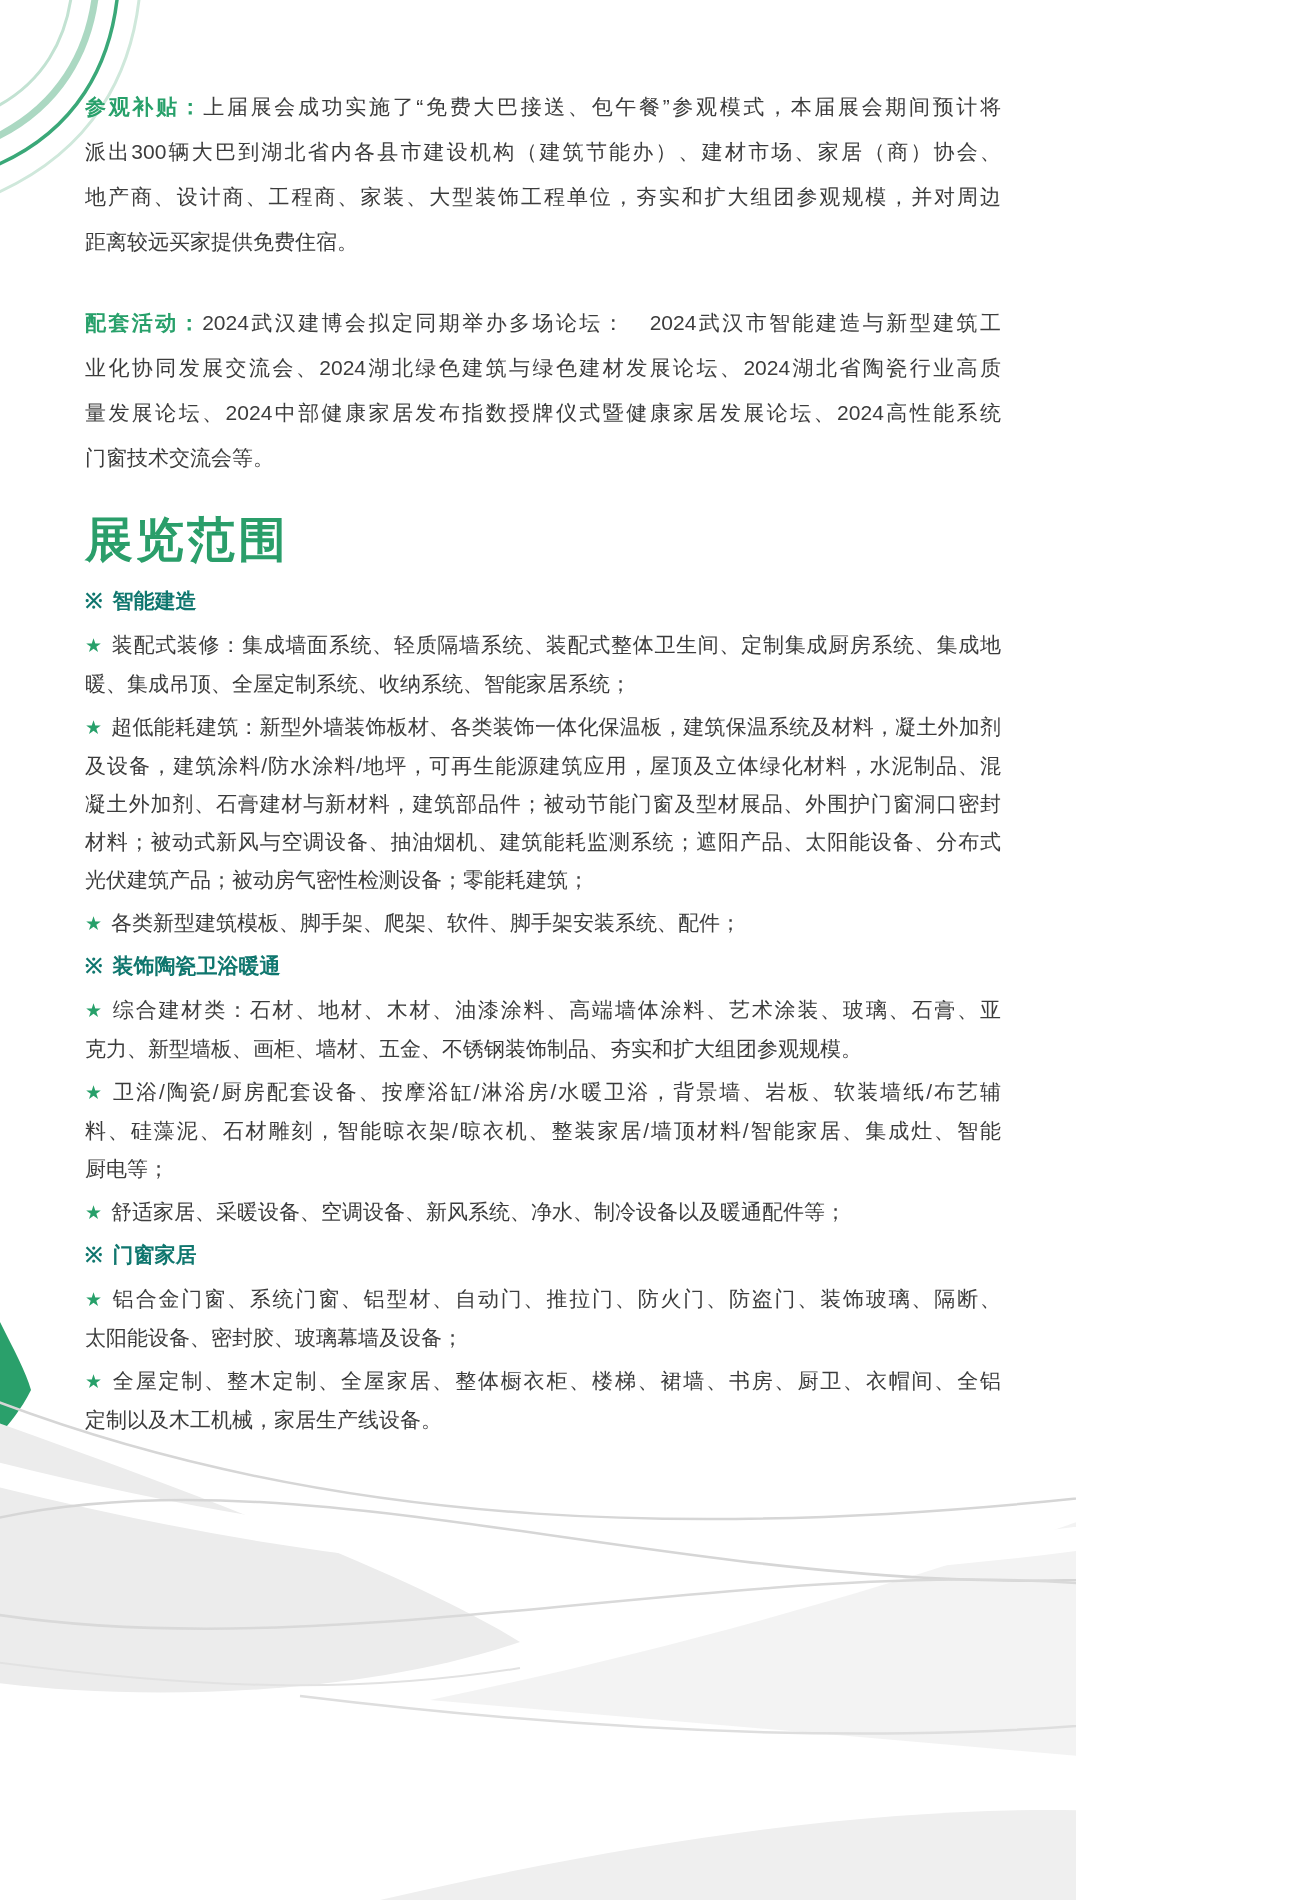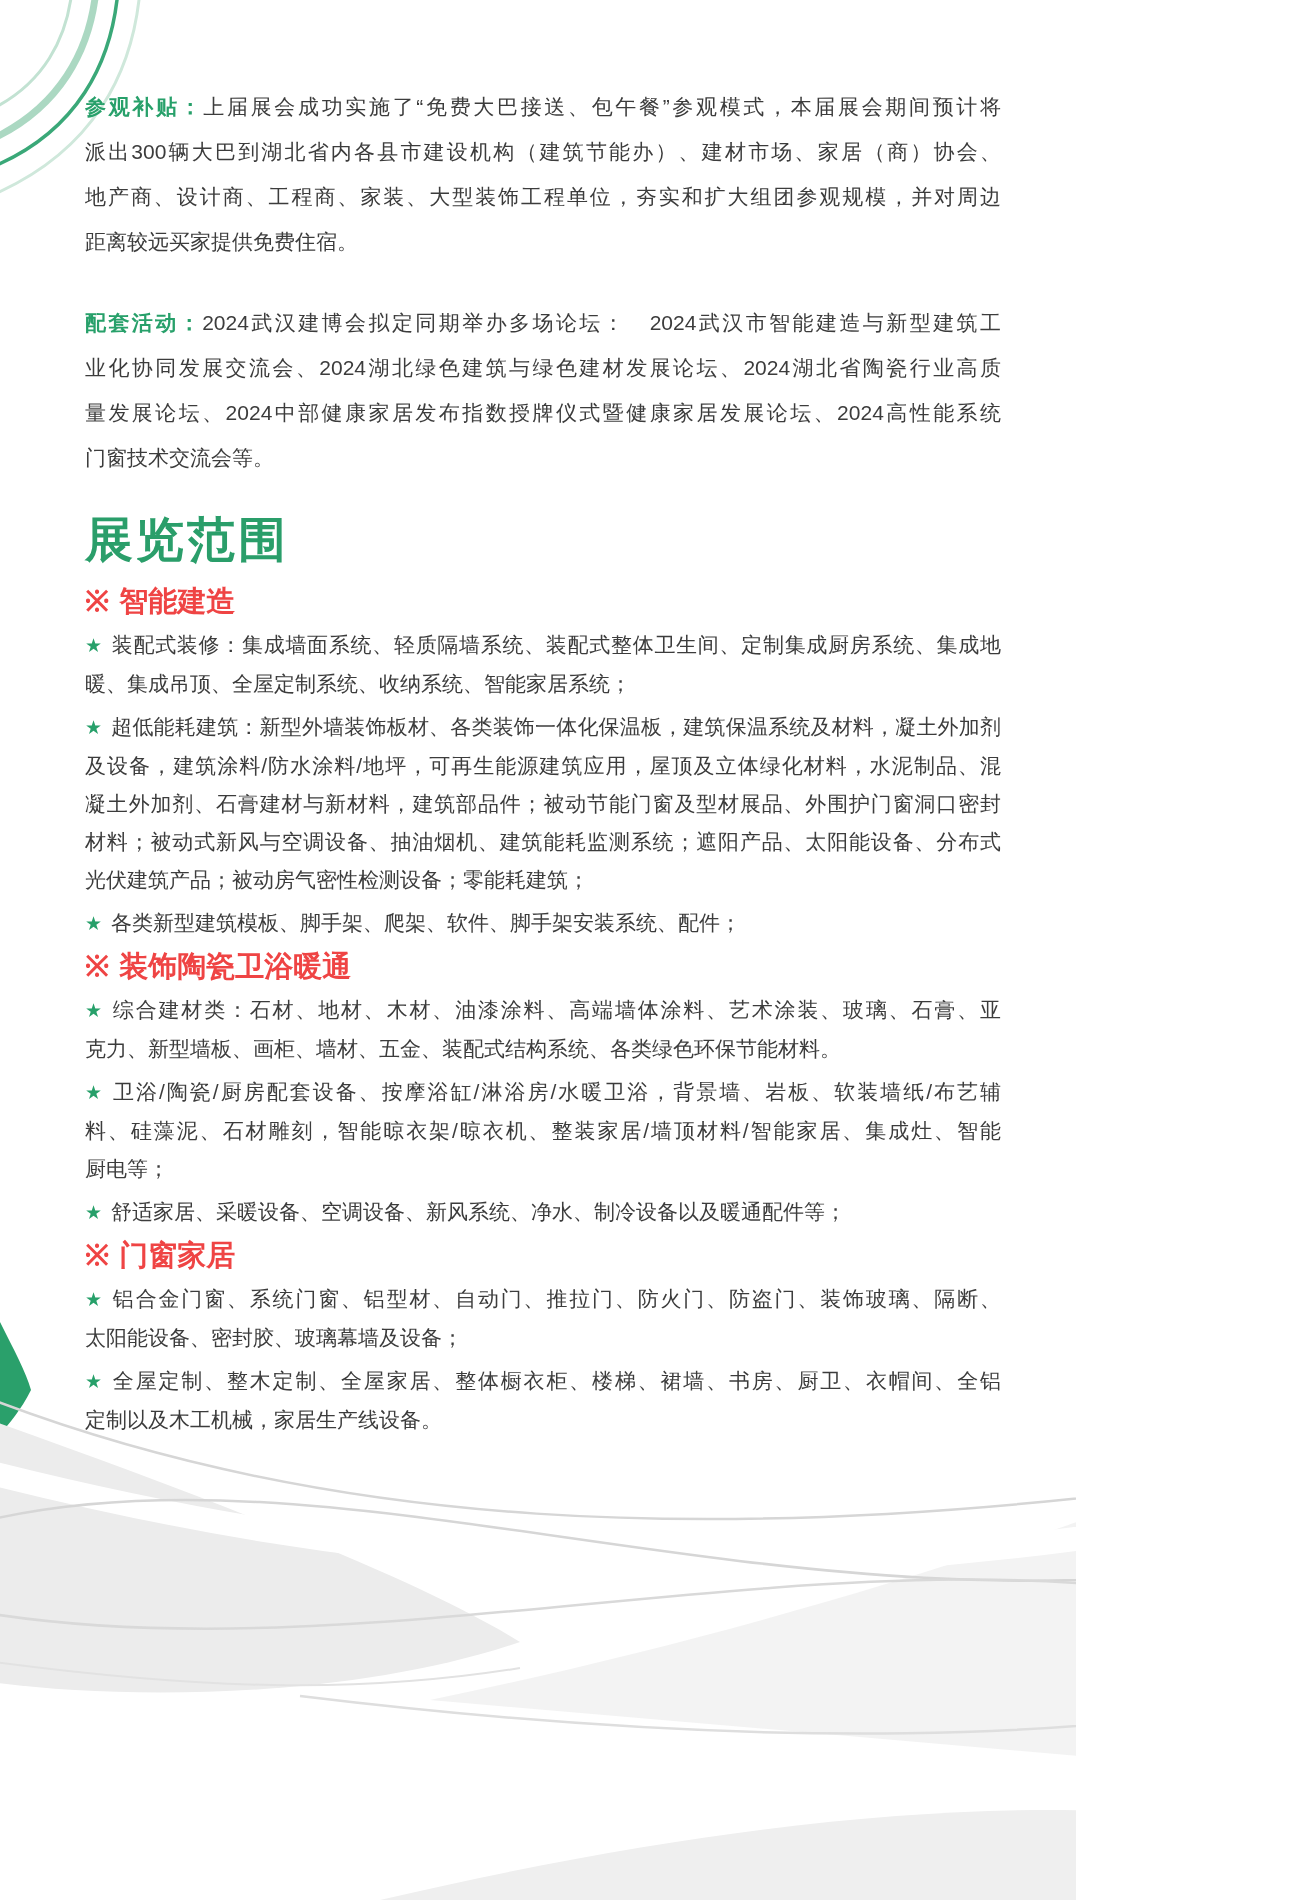--- a/index.html
+++ b/index.html
@@ -16,21 +16,21 @@
     color:#3c3c3c;
   }
   .para{font-size:21px;line-height:45px;margin:0 0 36px 0;}
   .para .line{text-align:justify;text-align-last:justify;overflow:hidden;white-space:nowrap;}
   .para .line.tail{text-align-last:left;white-space:normal;}
   .para-label{color:#27a06a;font-weight:700;}
   .big-heading{
     font-size:48px;font-weight:700;color:#2a9e6a;
     letter-spacing:3px;margin:18px 0 20px 0;line-height:48px;
   }
-  .sec-title{font-size:29px;font-weight:700;color:#ef4444;line-height:34px;margin:6px 0 8px 0;}
+  .sec-title{font-size:21px;font-weight:700;color:#0f766e;line-height:34px;margin:6px 0 8px 0;}
   .sec-marker{font-weight:700;margin-right:10px;}
   .item{font-size:21px;line-height:38px;margin:0 0 5px 0;}
   .item .line{text-align:justify;text-align-last:justify;overflow:hidden;white-space:nowrap;}
   .item .line.tail{text-align-last:left;white-space:normal;}
   .star-marker{color:#27a06a;font-size:19px;margin-right:9px;}
 </style>
 </head>
 <body>
 
 <div id="page">
@@ -96,21 +96,21 @@
           <div class="line"><span>凝土外加剂、石膏建材与新材料，建筑部品件；被动节能门窗及型材展品、外围护门窗洞口密封</span></div>
           <div class="line"><span>材料；被动式新风与空调设备、抽油烟机、建筑能耗监测系统；遮阳产品、太阳能设备、分布式</span></div>
           <div class="line tail"><span>光伏建筑产品；被动房气密性检测设备；零能耗建筑；</span></div>
         </div>
         <div class="item">
           <div class="line tail"><span class="star-marker">★</span><span>各类新型建筑模板、脚手架、爬架、软件、脚手架安装系统、配件；</span></div>
         </div>
         <div class="sec-title"><span class="sec-marker">※</span><span>装饰陶瓷卫浴暖通</span></div>
         <div class="item">
           <div class="line"><span class="star-marker">★</span><span>综合建材类：石材、地材、木材、油漆涂料、高端墙体涂料、艺术涂装、玻璃、石膏、亚</span></div>
-          <div class="line tail"><span>克力、新型墙板、画柜、墙材、五金、装配式结构系统、各类绿色环保节能材料。</span></div>
+          <div class="line tail"><span>克力、新型墙板、画柜、墙材、五金、不锈钢装饰制品、夯实和扩大组团参观规模。</span></div>
         </div>
         <div class="item">
           <div class="line"><span class="star-marker">★</span><span>卫浴/陶瓷/厨房配套设备、按摩浴缸/淋浴房/水暖卫浴，背景墙、岩板、软装墙纸/布艺辅</span></div>
           <div class="line"><span>料、硅藻泥、石材雕刻，智能晾衣架/晾衣机、整装家居/墙顶材料/智能家居、集成灶、智能</span></div>
           <div class="line tail"><span>厨电等；</span></div>
         </div>
         <div class="item">
           <div class="line tail"><span class="star-marker">★</span><span>舒适家居、采暖设备、空调设备、新风系统、净水、制冷设备以及暖通配件等；</span></div>
         </div>
         <div class="sec-title"><span class="sec-marker">※</span><span>门窗家居</span></div>

